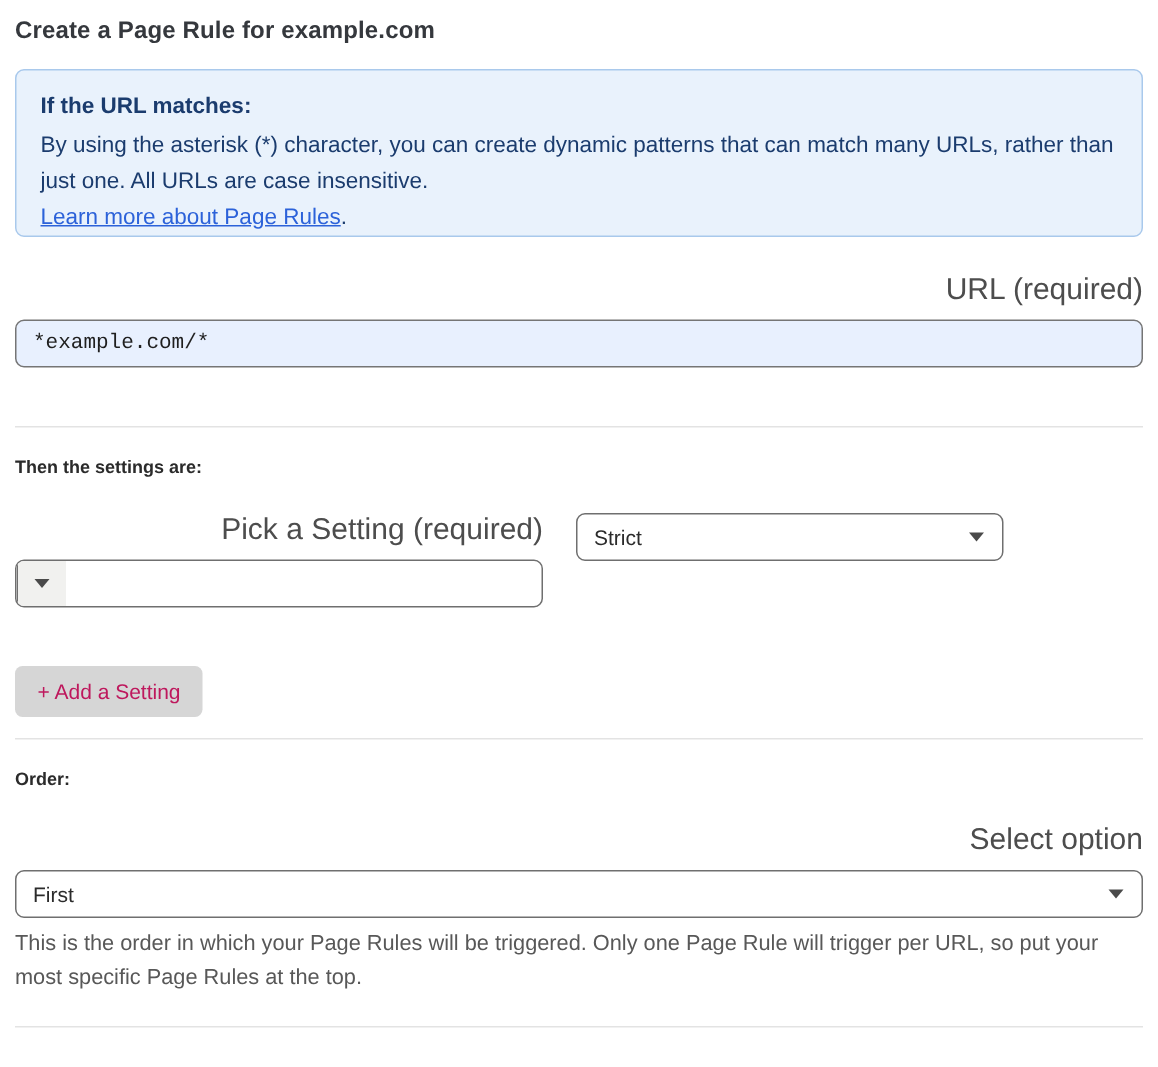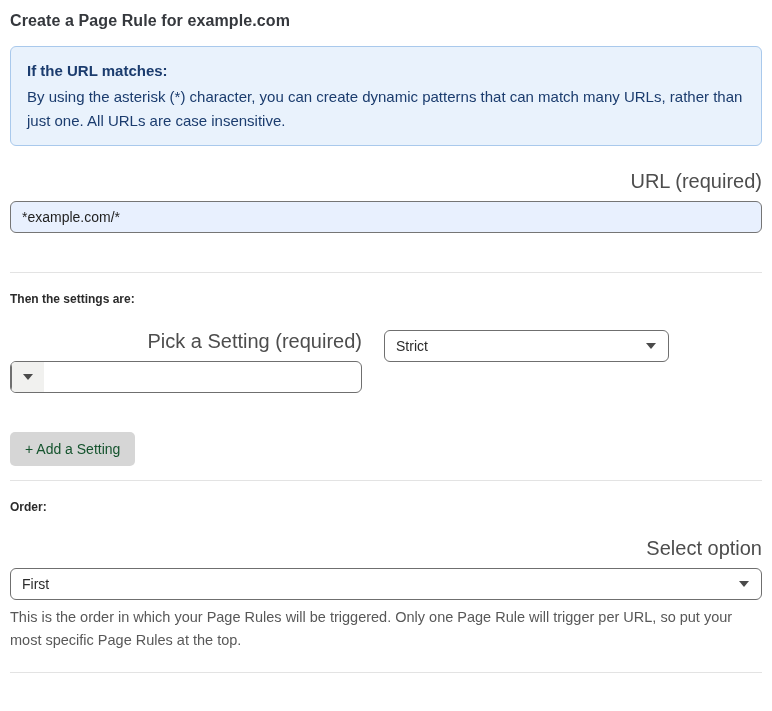--- a/index.html
+++ b/index.html
@@ -16,21 +16,21 @@
     font-size: 16px;
     font-weight: 700;
     color: #35383d;
     letter-spacing: 0.1px;
     margin: 4px 0 16px 0;
   }
   .info-box {
     background: #e9f2fc;
     border: 1px solid #a9c9ec;
     border-radius: 6px;
-    padding: 12px 16px 12px 16px;
+    padding: 12px 16px 0 16px;
     color: #1b3c6e;
     font-size: 15px;
     line-height: 24px;
   }
   .info-box .info-heading {
     font-weight: 700;
     font-size: 15px;
     margin-bottom: 2px;
   }
   .info-box a {
@@ -49,21 +49,21 @@
   .url-group { margin-top: 24px; }
   .url-input {
     width: 100%;
     height: 32px;
     background: #e8f0fe;
     border: 1px solid #757575;
     border-radius: 6px;
     padding: 0 11px;
     font-size: 14px;
     color: #1f1f1f;
-    font-family: Liberation Sans, sans-serif;
+    font-family: Liberation Mono, monospace;
     outline: none;
   }
   .divider {
     border: none;
     border-top: 1px solid #e3e3e3;
     margin: 0;
   }
   .divider-1 { margin-top: 39px; }
   .divider-2 { margin-top: 14px; }
   .divider-3 { margin-top: 20px; }
@@ -121,21 +121,21 @@
     font-size: 15px;
     cursor: pointer;
   }
   .btn-gray {
     background: #d6d6d6;
     color: #333333;
   }
   .btn-add {
     margin-top: 39px;
     font-size: 14px;
-    color: #14532d;
+    color: #be185d;
     padding: 9px 15px;
     border-radius: 5px;
   }
   .order-group { margin-top: 23px; }
   .full-select { width: 100%; margin-top: 0; }
   .help-text {
     font-size: 14.5px;
     line-height: 23px;
     color: #585858;
     margin-top: 6px;
@@ -144,20 +144,23 @@
 </head>
 <body>
 
 
 
 <h1 class="page-title">Create a Page Rule for example.com</h1>
 
 <div class="info-box">
   <div class="info-heading">If the URL matches:</div>
   <div class="info-body">By using the asterisk (*) character, you can create dynamic patterns that can match many URLs, rather than just one. All URLs are case insensitive.</div>
+  <div>
+    <a>Learn more about Page Rules</a><span class="link-suffix">.</span>
+  </div>
 </div>
 
 <div class="url-group">
   <label class="field-label">URL (required)</label>
   <input class="url-input" type="text" value="*example.com/*" style="">
 </div>
 
 <hr class="divider divider-1">
 
 <h2 class="section-heading">Then the settings are:</h2>

